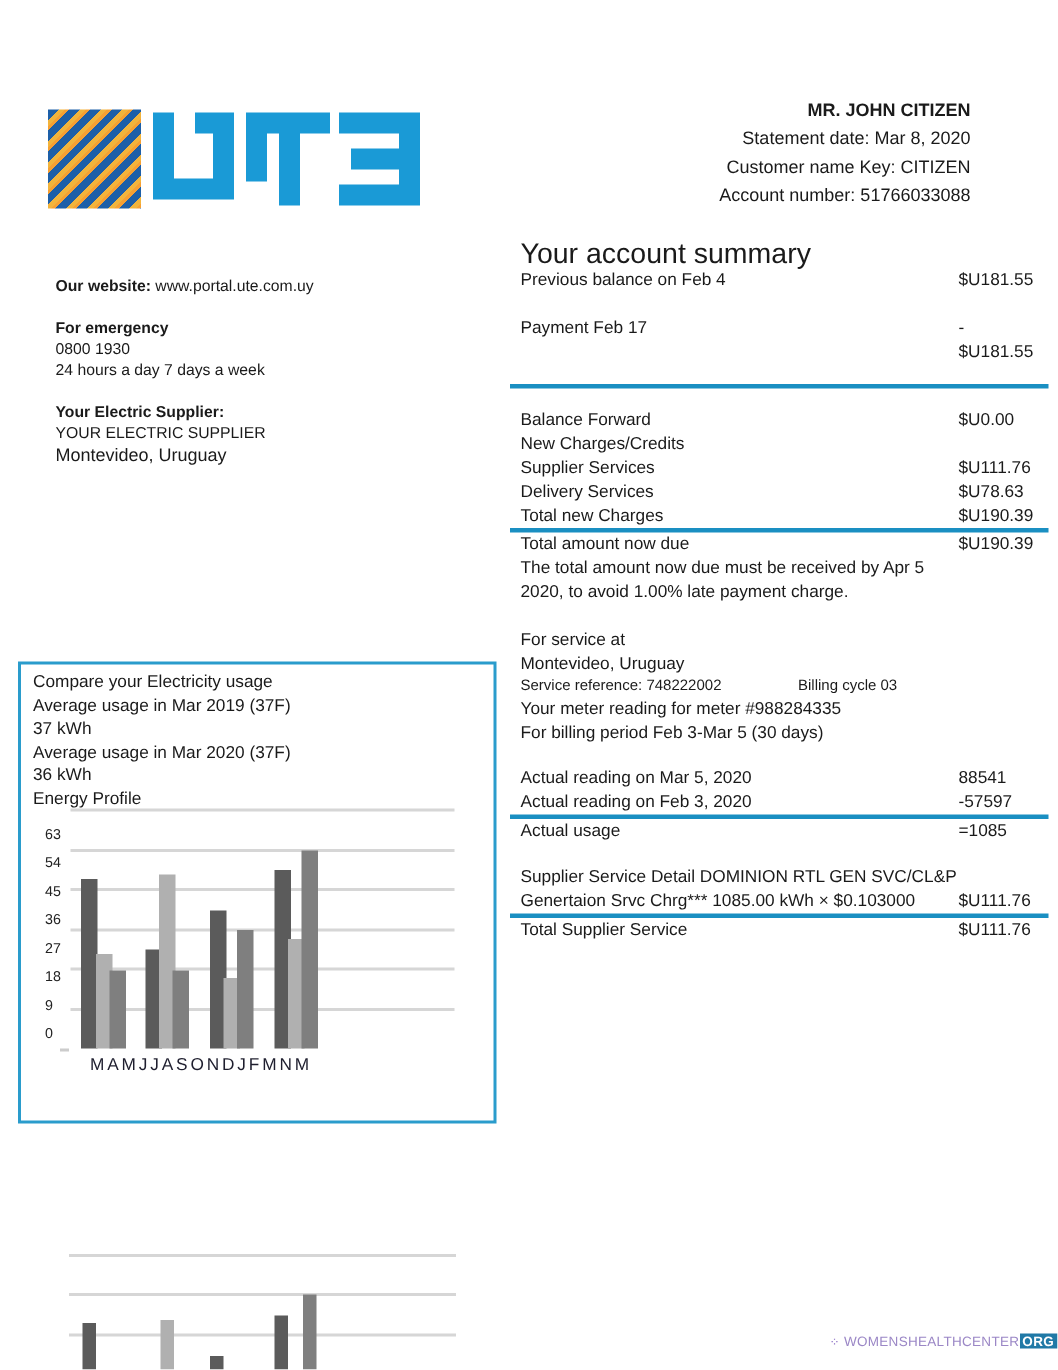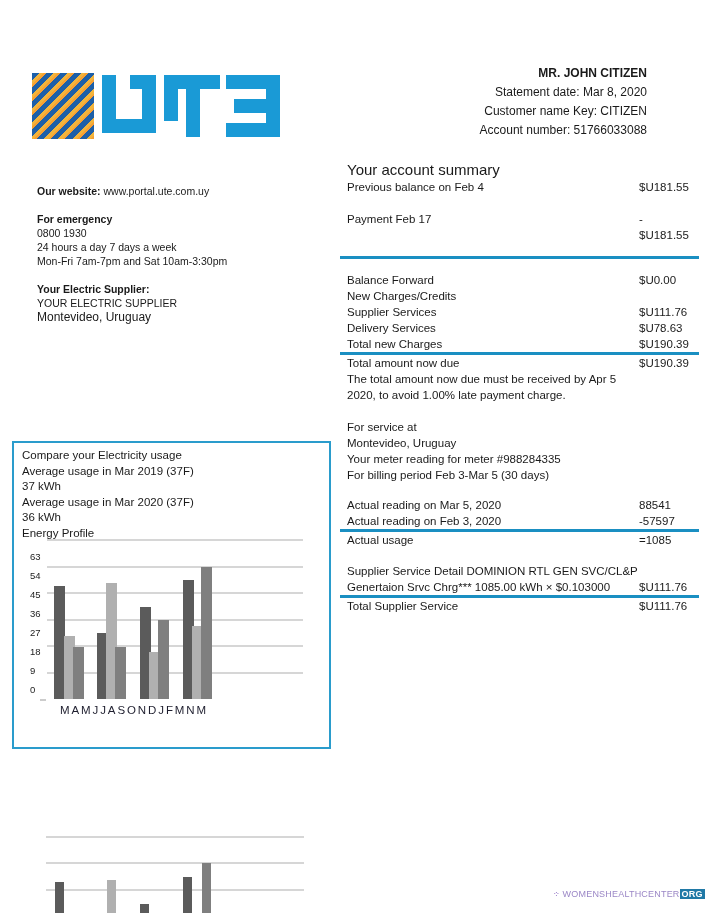--- a/index.html
+++ b/index.html
@@ -18,21 +18,21 @@
   #header-info .name { font-weight: bold; }
 
   
   #left-info { left: 37px; top: 168px; width: 280px; font-size: 10.5px; line-height: 14px; margin-top: 16px; }
   #left-info .bold { font-weight: bold; }
   #left-info .gap { height: 14px; }
   #left-info .big { font-size: 12px; line-height: 15px; }
 
   
   #summary { left: 347px; top: 160px; width: 352px; font-size: 11.5px; }
-  .sum-title { font-size: 15px; line-height: 19px; }
+  .sum-title { font-size: 19px; line-height: 19px; }
   .row { display: flex; justify-content: space-between; line-height: 16px; align-items: center; }
   .row .amt { width: 60px; text-align: left; }
   .rule { height: 3px; background: #1a8fc2; margin-left: -7px; width: 359px; }
 
   
   #usage-box { left: 12px; top: 441px; width: 319px; height: 308px; border: 2px solid #2a9ccc; }
   #usage-text { left: 22px; top: 448px; font-size: 11.5px; line-height: 15.5px; }
   #usage-text .line { display: flex; flex-direction: column; }
   #usage-text .lbl { width: 218px; }
 
@@ -74,21 +74,20 @@
 </div>
 
 <div id="left-info" class="abs">
   <div>
     <span class="bold">Our website:</span><span> www.portal.ute.com.uy</span>
   </div>
   <div class="gap"></div>
   <div class="bold">For emergency</div>
   <div>0800 1930</div>
   <div>24 hours a day 7 days a week</div>
-  <div>Mon-Fri 7am-7pm and Sat 10am-3:30pm</div>
   <div class="gap"></div>
   <div class="bold">Your Electric Supplier:</div>
   <div>YOUR ELECTRIC SUPPLIER</div>
   <div class="big">Montevideo, Uruguay</div>
 </div>
 
 <div id="summary" class="abs">
   <div class="sum-title">Your account summary</div>
   <div class="row">
     <span>Previous balance on Feb 4</span>
@@ -136,20 +135,24 @@
   <div class="row">
       <span>2020, to avoid 1.00% late payment charge.</span>
     </div>
   <div style="height:16px"></div>
   <div class="row">
       <span>For service at</span>
     </div>
   <div class="row">
       <span>Montevideo, Uruguay</span>
     </div>
+  <div class="row" style="justify-content:flex-start; font-size:10px; line-height:14px;">
+    <span style="width:185px">Service reference: 748222002</span>
+    <span>Billing cycle 03</span>
+  </div>
   <div class="row">
       <span>Your meter reading for meter #988284335</span>
     </div>
   <div class="row">
       <span>For billing period Feb 3-Mar 5 (30 days)</span>
     </div>
   <div style="height:14px"></div>
   <div class="row">
     <span>Actual reading on Mar 5, 2020</span>
     <span class="amt">88541</span>

